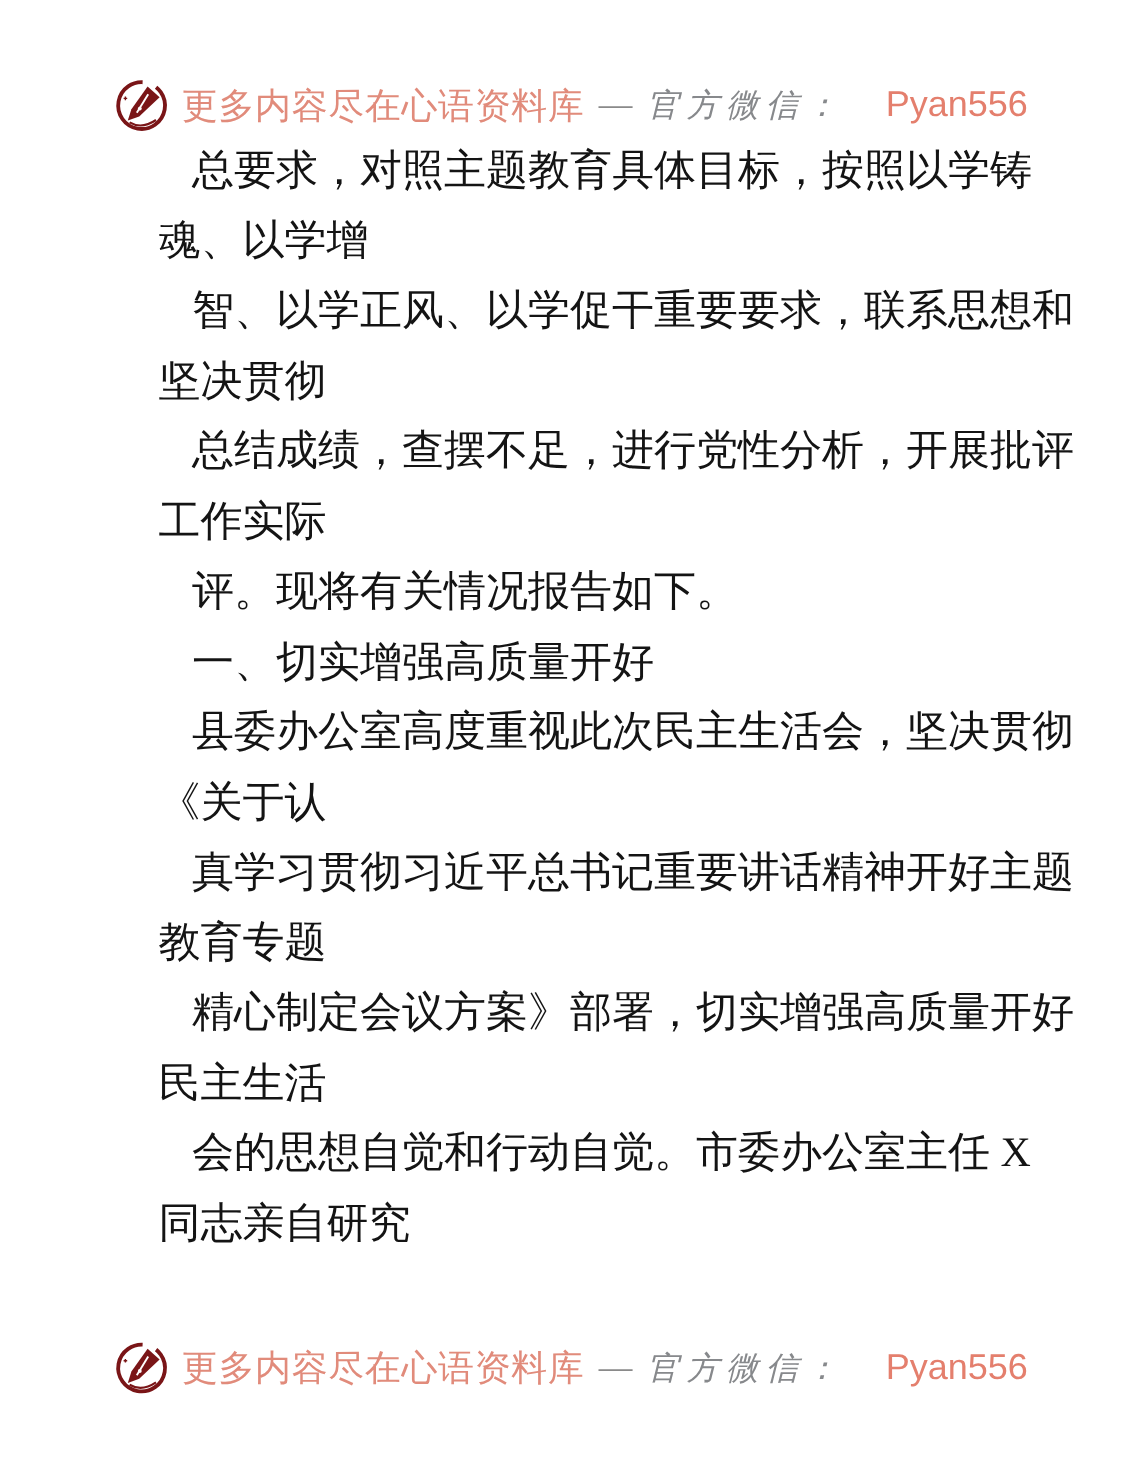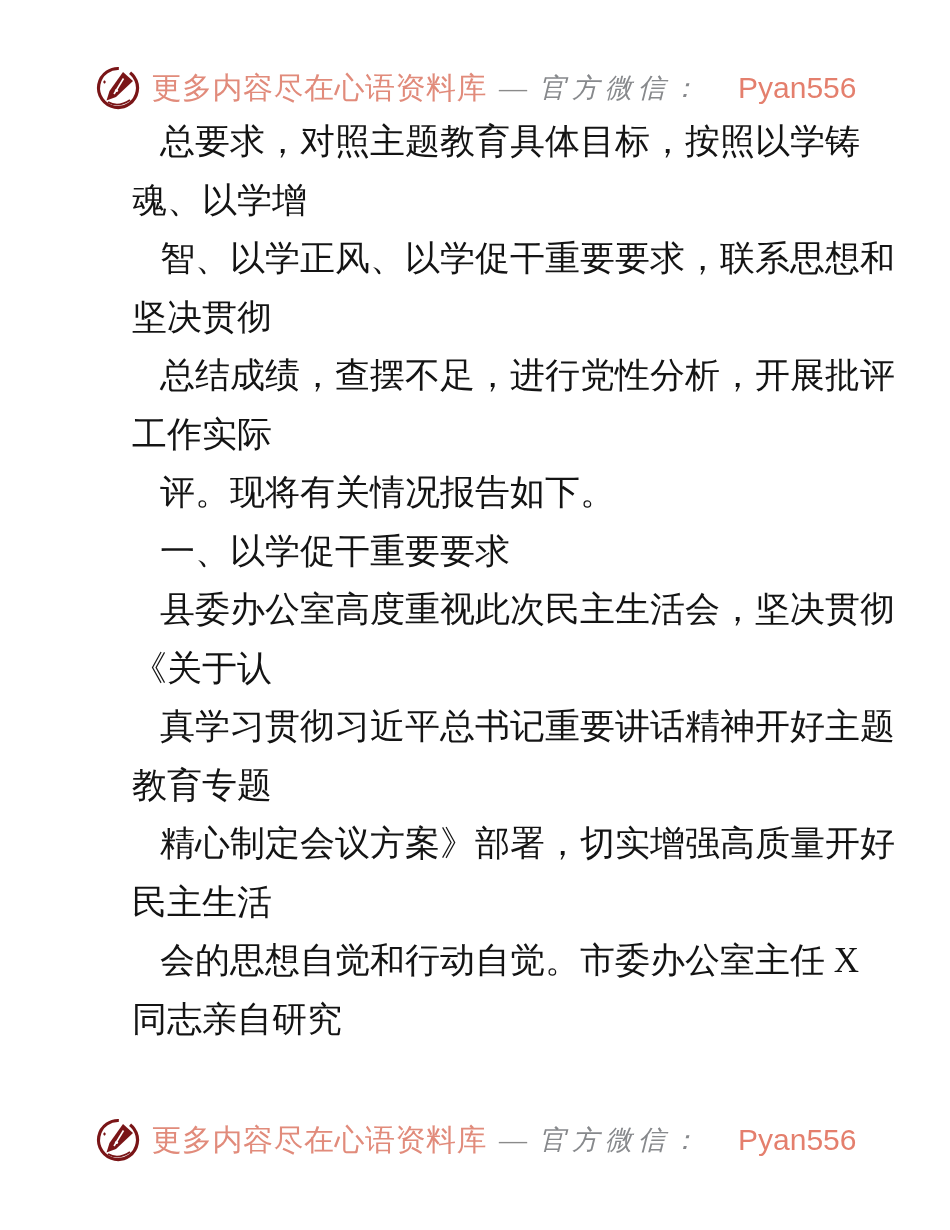--- a/index.html
+++ b/index.html
@@ -90,21 +90,21 @@
   </div>
 
   <div class="doc-body" style="color: rgb(20, 20, 20); margin-left: 32px;">
       <div class="doc-line indent">总要求，对照主题教育具体目标，按照以学铸</div>
       <div class="doc-line">魂、以学增</div>
       <div class="doc-line indent">智、以学正风、以学促干重要要求，联系思想和</div>
       <div class="doc-line">坚决贯彻</div>
       <div class="doc-line indent">总结成绩，查摆不足，进行党性分析，开展批评</div>
       <div class="doc-line">工作实际</div>
       <div class="doc-line indent">评。现将有关情况报告如下。</div>
-      <div class="doc-line indent">一、以学促干重要要求</div>
+      <div class="doc-line indent">一、切实增强高质量开好</div>
       <div class="doc-line indent">县委办公室高度重视此次民主生活会，坚决贯彻</div>
       <div class="doc-line">《关于认</div>
       <div class="doc-line indent">真学习贯彻习近平总书记重要讲话精神开好主题</div>
       <div class="doc-line">教育专题</div>
       <div class="doc-line indent">精心制定会议方案》部署，切实增强高质量开好</div>
       <div class="doc-line">民主生活</div>
       <div class="doc-line indent">会的思想自觉和行动自觉。市委办公室主任 X</div>
       <div class="doc-line">同志亲自研究</div>
     </div>
 

